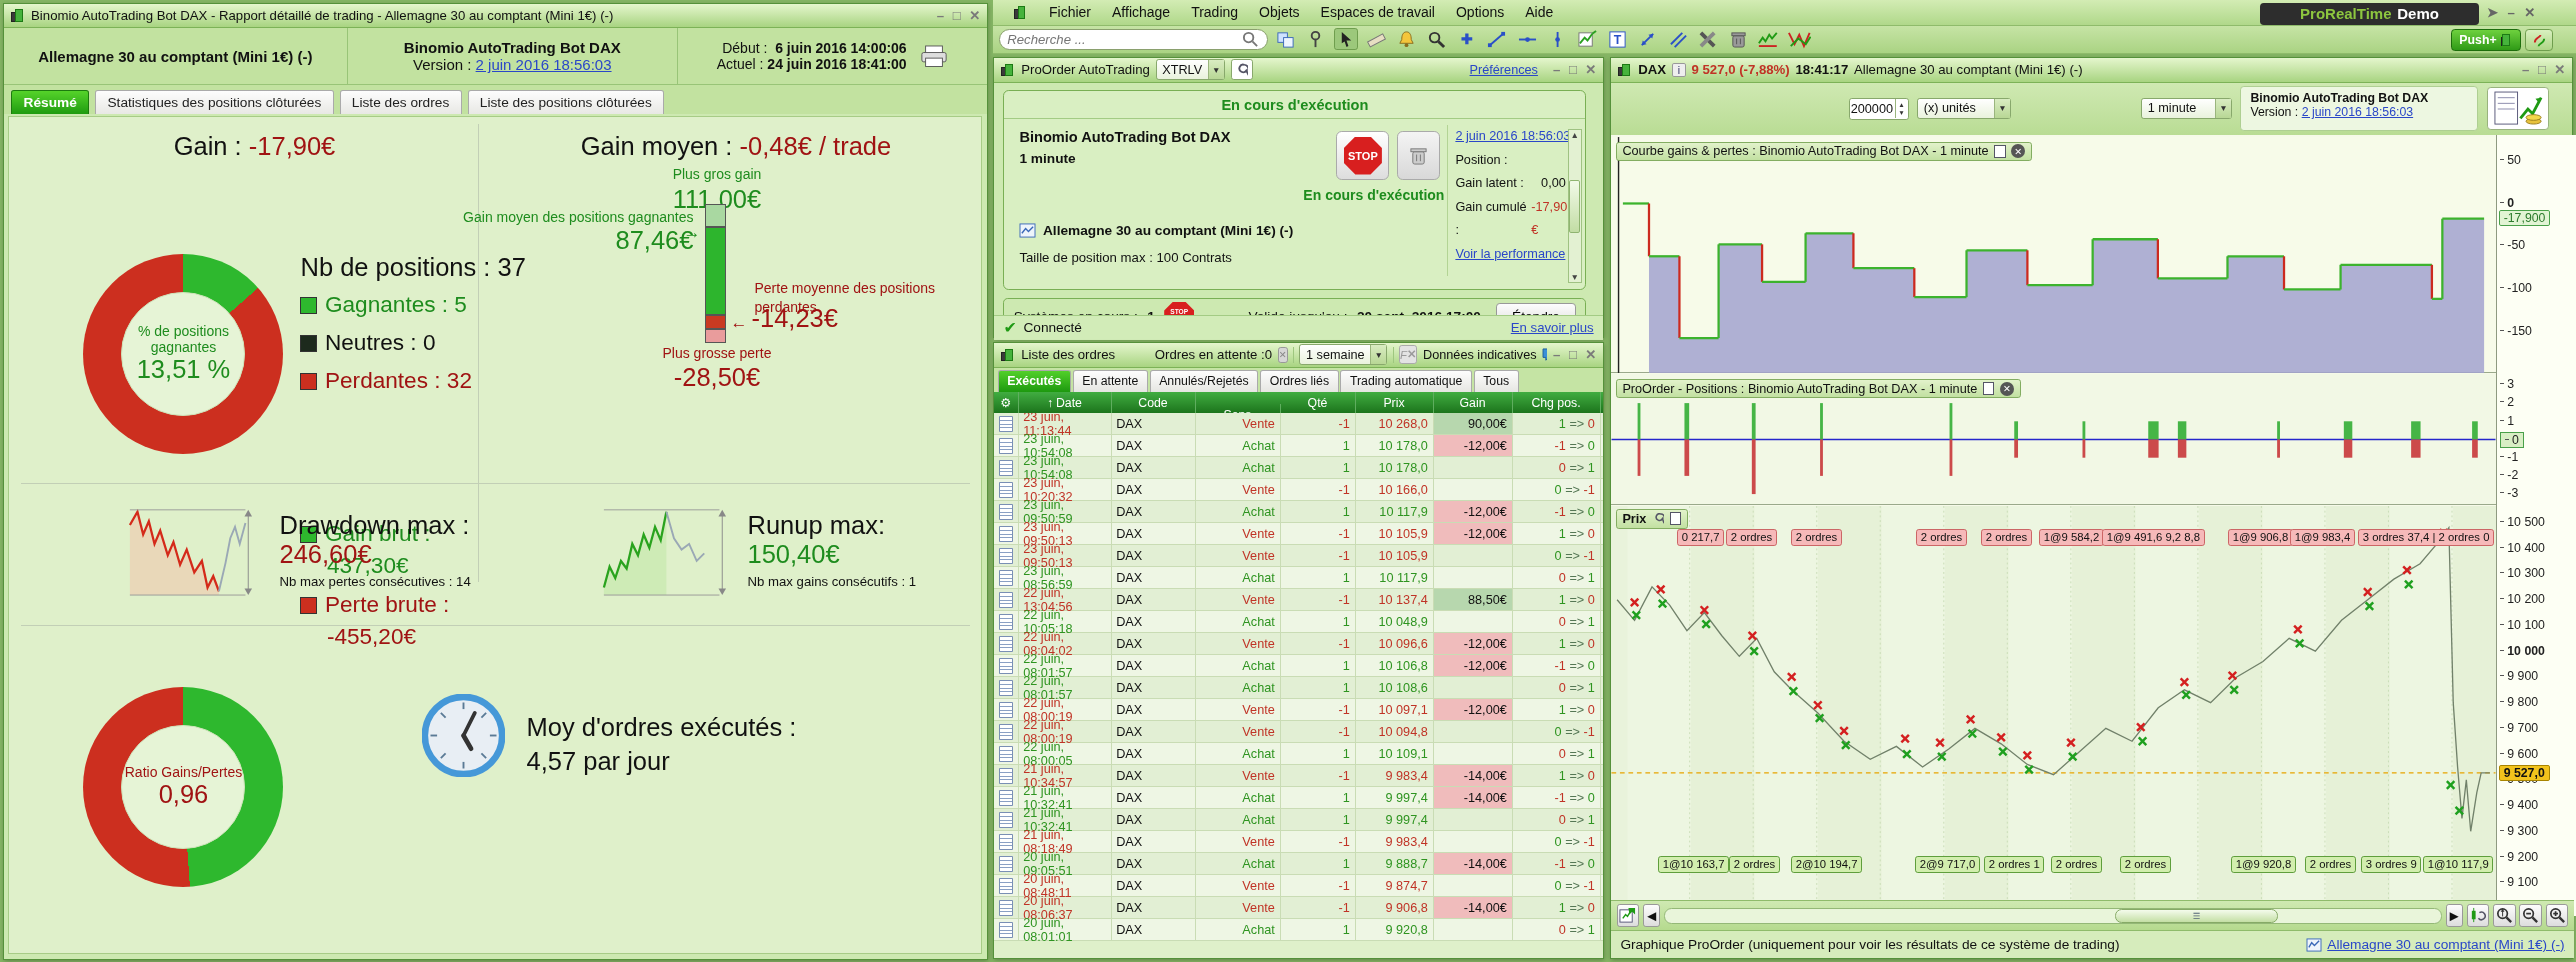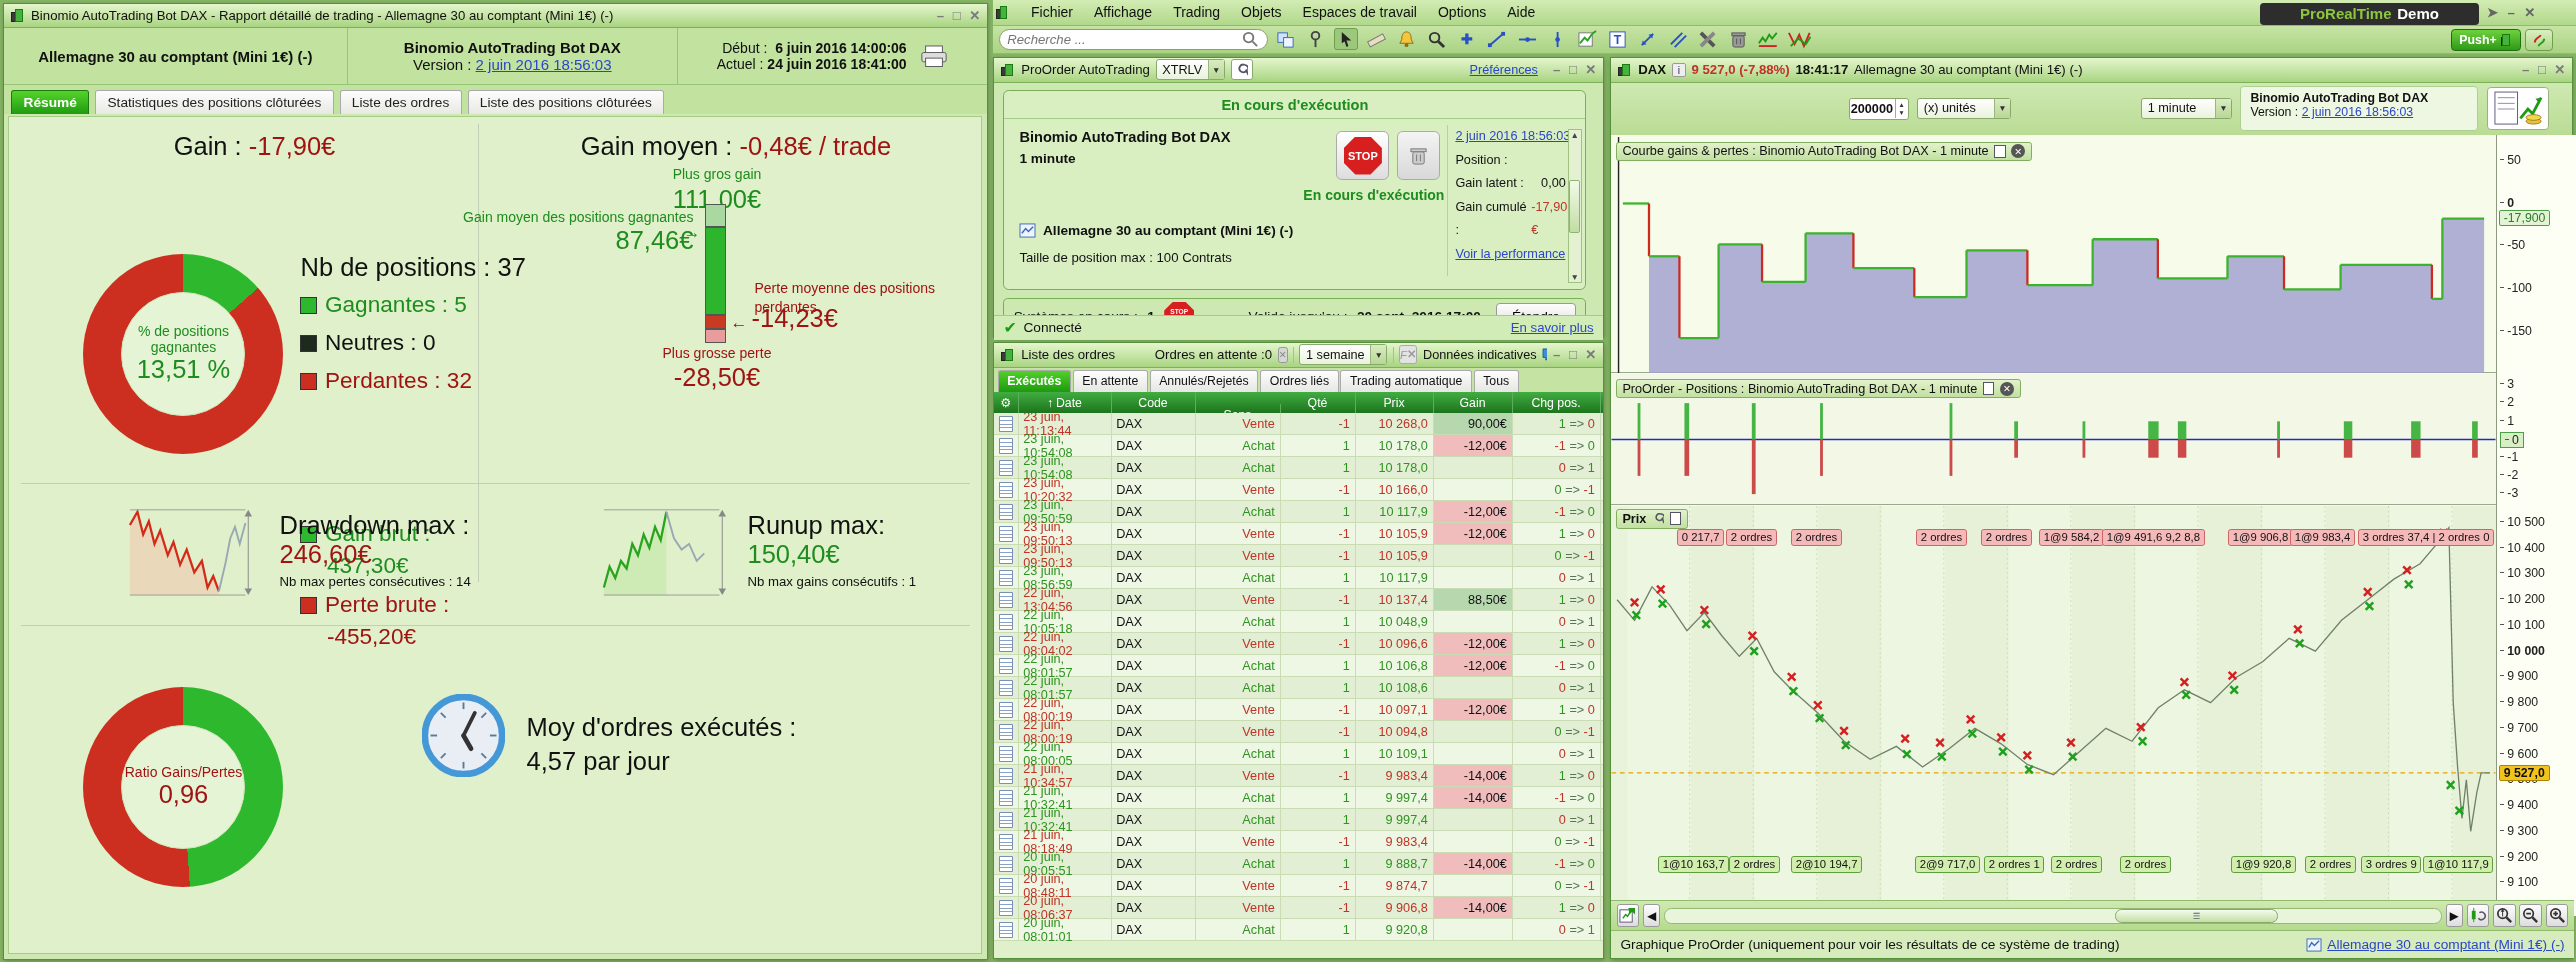--- a/index.html
+++ b/index.html
@@ -28,21 +28,21 @@
 .abs{position:absolute;}
 .big{font-size:25.5px;}
 .dred{color:#a01313;}
 .dgreen{color:#1e8c1e;}
 .donut{border-radius:50%;position:relative;}
 .donut .hole{position:absolute;left:19%;top:19%;width:62%;height:62%;border-radius:50%;background:#e6f4d6;border:0.9px solid #cfe4ba;display:flex;flex-direction:column;align-items:center;justify-content:center;text-align:center;}
 .legend-sq{display:inline-block;width:17px;height:17px;border:0.9px solid #333;margin-right:7.5px;vertical-align:-1.9px;}
 .divider-h{position:absolute;left:11.3px;right:11.3px;height:0.9px;background:#c2cfb6;}
 .gm-bar{position:absolute;width:21px;border:0.9px solid #555;}
 
-#menubar{position:absolute;left:993px;top:0;width:1583px;height:25.5px;background:linear-gradient(#d3ecb4,#b0d88a);display:flex;align-items:center;gap:21px;padding:0 2px;font-size:14px;border-bottom:0.9px solid #8fbb6b;}
+#menubar{position:absolute;left:993px;top:0;width:1583px;height:25.5px;background:linear-gradient(#d3ecb4,#b0d88a);display:flex;align-items:center;gap:21px;padding:0 20px;font-size:14px;border-bottom:0.9px solid #8fbb6b;}
 #menubar .mi{cursor:pointer;}
 #toolbar{position:absolute;left:993px;top:25.5px;width:1583px;height:28px;background:linear-gradient(#c6e4a5,#aad383);display:flex;align-items:center;gap:5.7px;padding:0 5.7px;border-bottom:0.9px solid #8fbb6b;}
 #searchbox{width:269px;height:21px;background:#fff;border:0.9px solid #8aa06e;border-radius:10.4px;display:flex;align-items:center;padding:0 7.5px;color:#999;font-style:italic;font-size:13.2px;}
 #searchbox input{border:none;outline:none;flex:1;font-style:italic;color:#888;font-size:13.2px;background:transparent;}
 .tbico{width:24.5px;height:22.6px;display:flex;align-items:center;justify-content:center;border-radius:2.8px;cursor:pointer;font-size:14px;}
 .tbico.pressed{background:#9cc87b;border:0.9px solid #6f9e4e;}
 #prt-logo{position:absolute;left:2260px;top:2.8px;width:219px;height:22px;background:#2d2d2d;border-radius:3.8px;display:flex;align-items:center;justify-content:center;font-size:15px;font-weight:bold;}
 #prt-logo .p1{color:#8dc63f;}
 #prt-logo .p2{color:#fff;margin-left:5.7px;}
 #win-ctl-top{position:absolute;left:2487px;top:4.7px;display:flex;gap:9.4px;color:#666;font-weight:bold;font-size:13.2px;}
@@ -78,21 +78,21 @@
 .orow .c{border-right:0.9px solid #c9dcb4;display:flex;align-items:center;padding:0 4.7px;height:100%;}
 .num{justify-content:flex-end;}
 .gain-pos{background:#b7d7ae;}
 .gain-neg{background:#f0bcbc;}
 .docico{width:14px;height:16px;background:#fff;border:0.9px solid #7a8fb5;border-radius:0.9px;background-image:repeating-linear-gradient(#fff 0 2.8px,#8aa0c4 2.8px 3.8px);margin:0 auto;}
 .red{color:#c03326;}
 .grn{color:#2e9420;}
 
 #dax{left:1610px;top:57px;width:963px;height:902px;}
 #dax-tools{position:absolute;left:0;top:24.5px;width:100%;height:53px;background:linear-gradient(#cfe9b2,#b9dc94);border-bottom:0.9px solid #8fbb6b;}
-#qtybox{position:absolute;left:238px;top:15px;width:60px;height:22.6px;background:#fff;border:0.9px solid #88a86c;border-radius:2.8px;font-size:12.7px;display:flex;align-items:center;justify-content:flex-end;padding-right:15px;font-weight:bold;}
+#qtybox{position:absolute;left:238px;top:15px;width:60px;height:22.6px;background:#fff;border:0.9px solid #88a86c;border-radius:2.8px;font-size:12.7px;display:flex;align-items:center;justify-content:flex-end;padding-right:15px;}
 #qtybox .spin{position:absolute;right:0.9px;top:0.9px;bottom:0.9px;width:12.3px;border-left:0.9px solid #9ab57e;display:flex;flex-direction:column;align-items:center;justify-content:space-between;font-size:6.6px;color:#333;padding:1.9px 0;}
 #ver-card{position:absolute;right:94px;top:3.8px;width:238px;height:45px;background:#edf7e1;border:0.9px solid #aecf92;border-radius:3.8px;padding:3.8px 9.4px;font-size:12.3px;}
 #rep-icon-btn{position:absolute;right:22.6px;top:4.7px;width:62px;height:43px;background:#fff;border:0.9px solid #99b37e;border-radius:3.8px;display:flex;align-items:center;justify-content:center;cursor:pointer;}
 #chart-area{position:absolute;left:0;top:77px;width:885px;height:781px;background:#f6fae8;}
 #axis-gutter{position:absolute;left:885px;top:77px;width:100px;height:781px;background:#fdfff4;border-left:0.9px solid #8e9a80;font-size:12.3px;}
 .tick{position:absolute;left:2.8px;white-space:nowrap;color:#222;}
 .tick::before{content:"";display:inline-block;width:4.7px;height:0.9px;background:#555;vertical-align:3.8px;margin-right:2.8px;}
 .curlabel{position:absolute;left:1.9px;padding:0 3.8px;font-size:12.3px;border-radius:1.9px;white-space:nowrap;}
 .panel{position:absolute;left:0;width:885px;}
 #p-gains{top:1.9px;height:236px;background:#f7fbe9;border-bottom:0.9px solid #9aa98b;}

